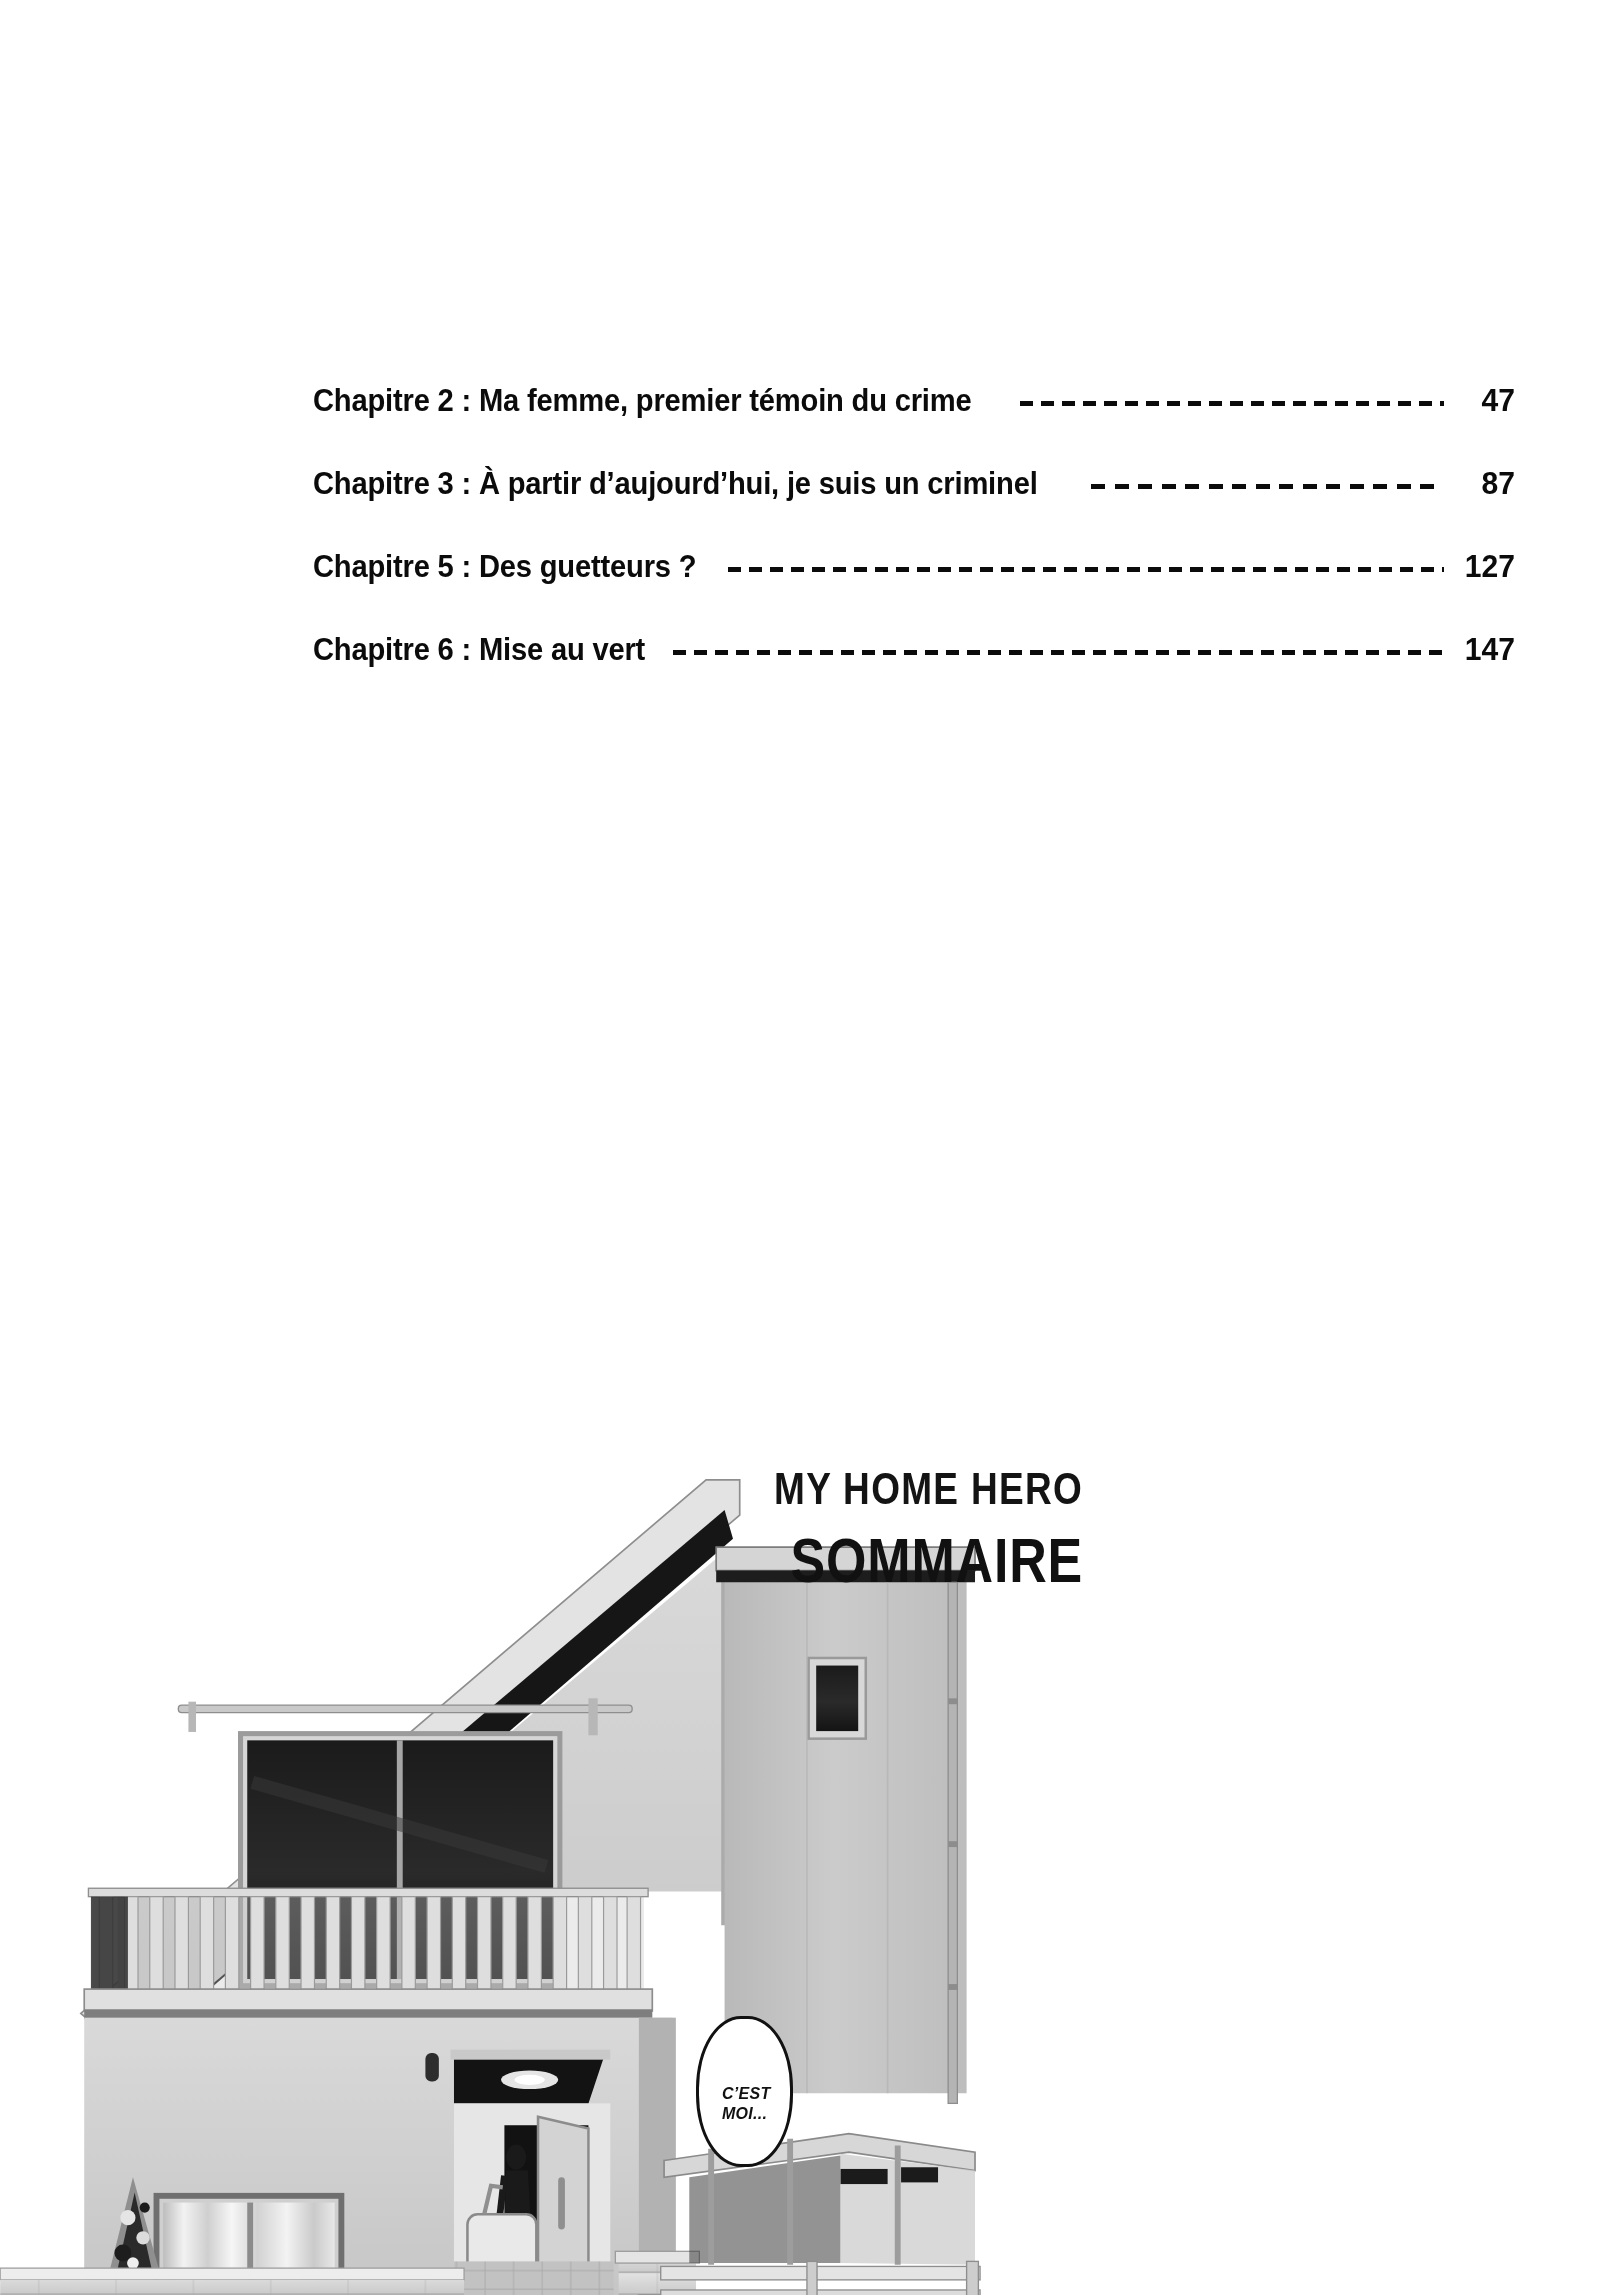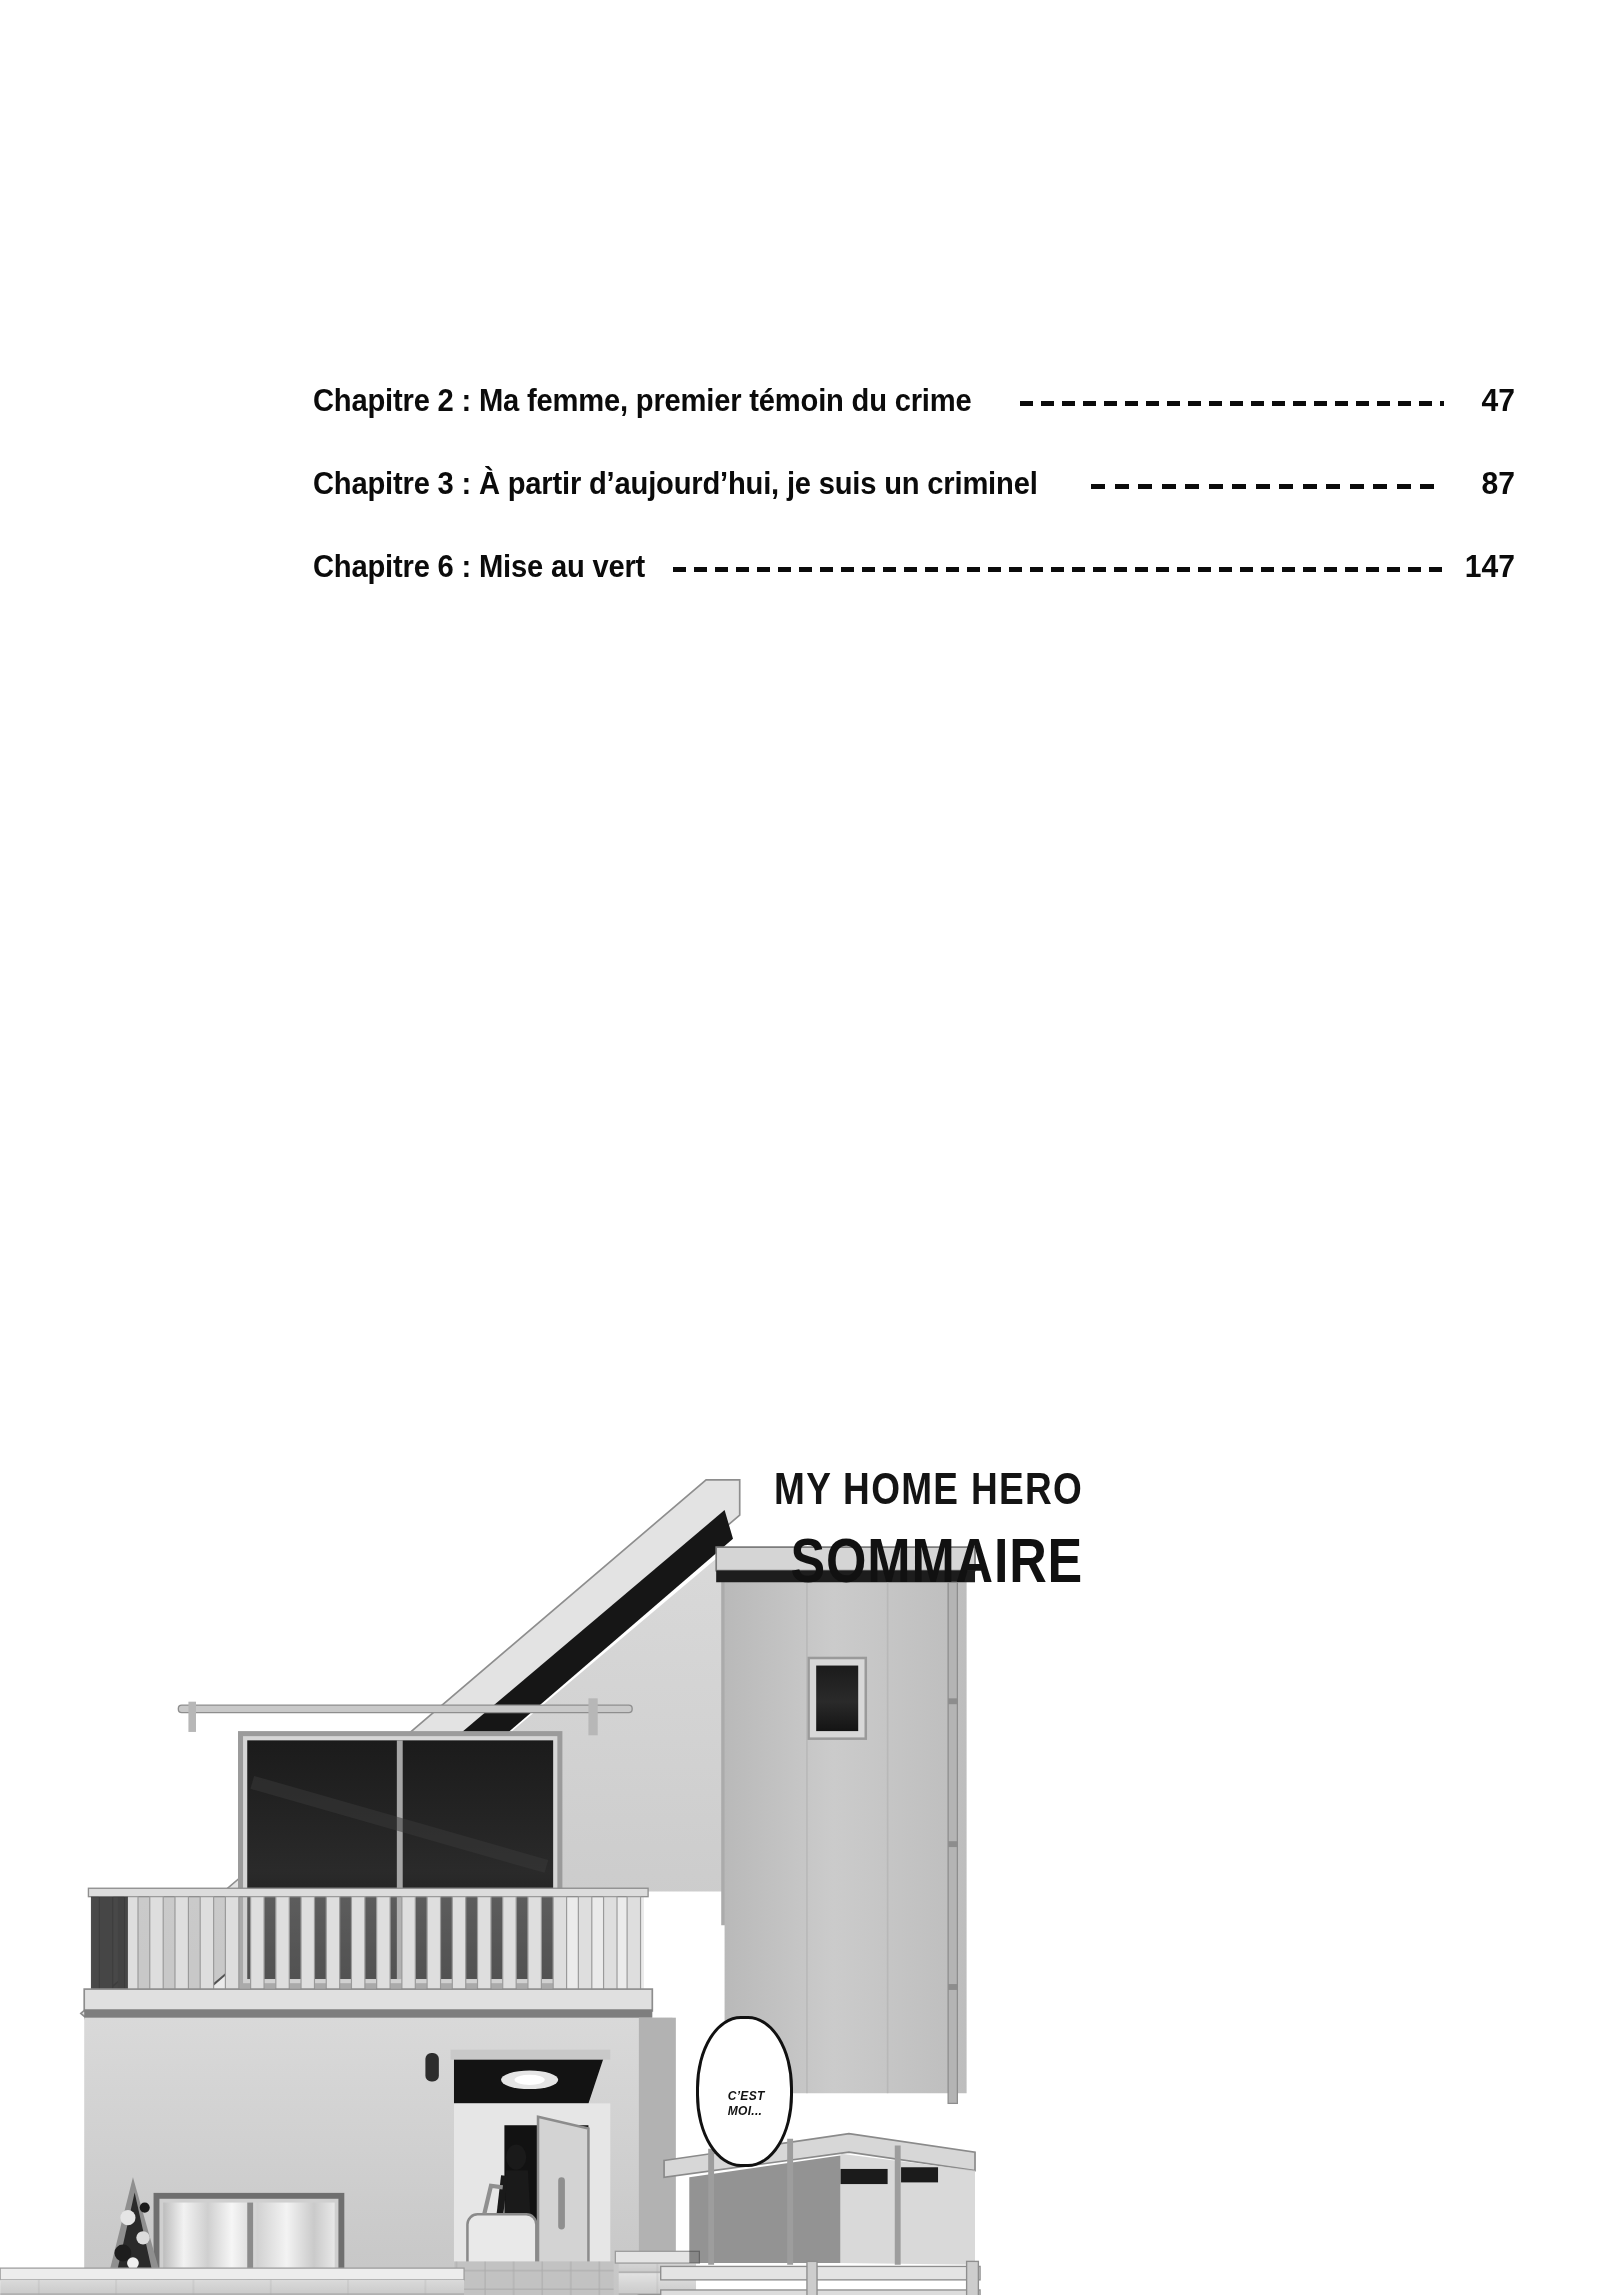--- a/index.html
+++ b/index.html
@@ -133,21 +133,21 @@
     height: 145px;
     background: #ffffff;
     border: 3.4px solid #111111;
     border-radius: 45px / 72px;
     z-index: 40;
     display: flex;
     align-items: center;
     justify-content: center;
   }
   #speech-bubble .bubble-text {
-    font-size: 12px;
+    font-size: 16px;
     font-style: italic;
     font-weight: 600;
     line-height: 1.28;
     color: #111111;
     text-align: left;
     padding-left: 3.4px;
     padding-top: 25px;
     letter-spacing: 0.3px;
   }
 </style>
@@ -163,20 +163,25 @@
     <span class="toc-page">47</span>
   </div>
 
   <div class="toc-row">
     <span class="toc-title">Chapitre 3 : À partir d’aujourd’hui, je suis un criminel</span>
     <span class="toc-leader"></span>
     <span class="toc-page">87</span>
   </div>
 
 
+  <div class="toc-row">
+    <span class="toc-title">Chapitre 5 : Des guetteurs ?</span>
+    <span class="toc-leader tight"></span>
+    <span class="toc-page">127</span>
+  </div>
 
   <div class="toc-row">
     <span class="toc-title">Chapitre 6 : Mise au vert</span>
     <span class="toc-leader tight"></span>
     <span class="toc-page">147</span>
   </div>
 
 
 </div>
 

